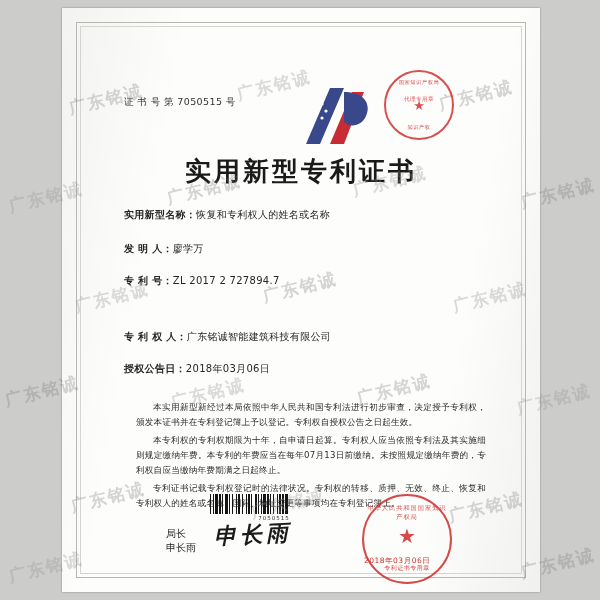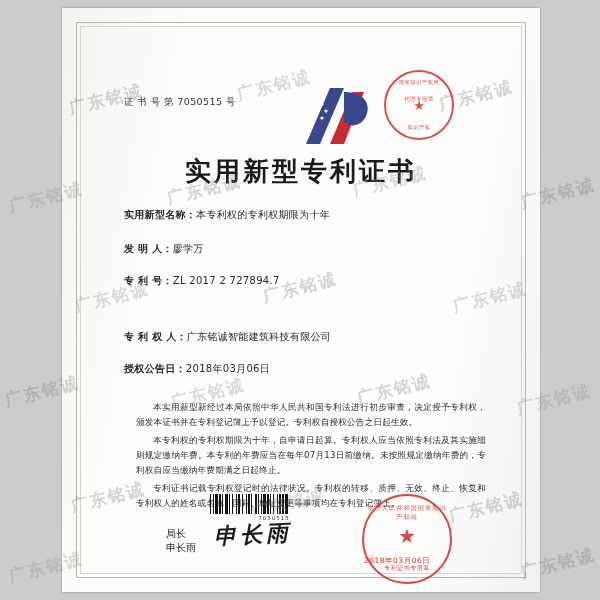--- a/index.html
+++ b/index.html
@@ -302,21 +302,21 @@
           <circle cx="26" cy="29" r="1.6"></circle>
           <circle cx="22" cy="36" r="1.6"></circle>
         </g>
       </svg>
 
       <div class="cert-no">证 书 号 第 7050515 号</div>
 
       <div class="title">实用新型专利证书</div>
 
       <div class="field f1">
-        <span class="lbl">实用新型名称：</span><span class="val">本专利权的专利权期限为十年</span>
+        <span class="lbl">实用新型名称：</span><span class="val">恢复和专利权人的姓名或名称</span>
       </div>
       <div class="field f2">
         <span class="lbl">发  明  人：</span><span class="val">廖学万</span>
       </div>
       <div class="field f3">
         <span class="lbl">专  利  号：</span><span class="val">ZL 2017 2 727894.7</span>
       </div>
       <div class="field f5">
         <span class="lbl">专  利  权  人：</span><span class="val">广东铭诚智能建筑科技有限公司</span>
       </div>

